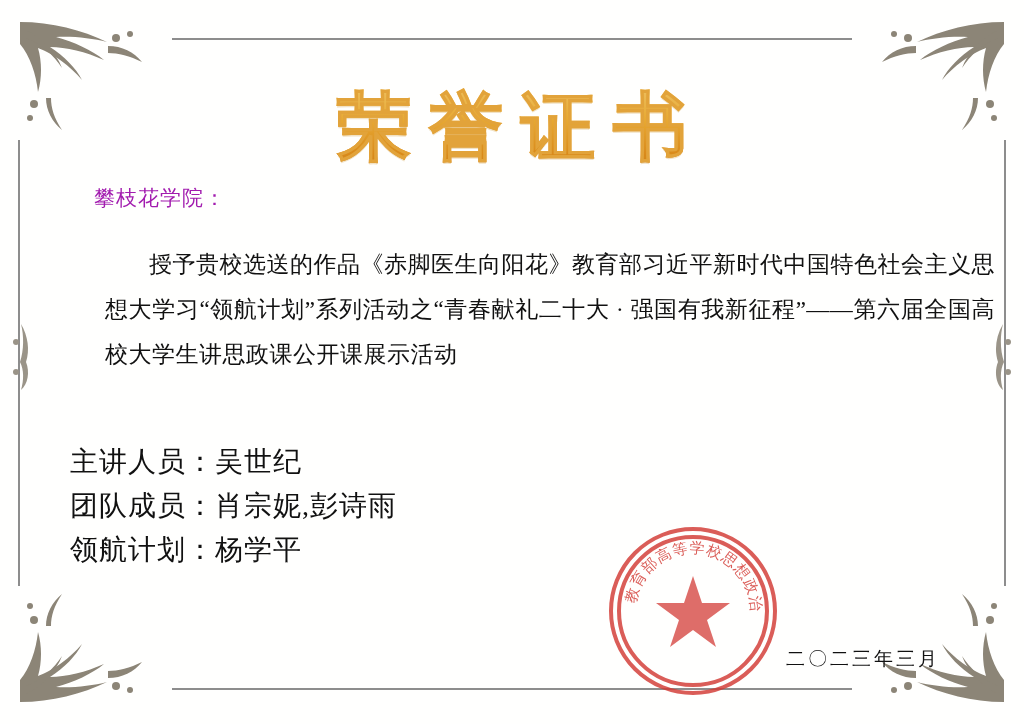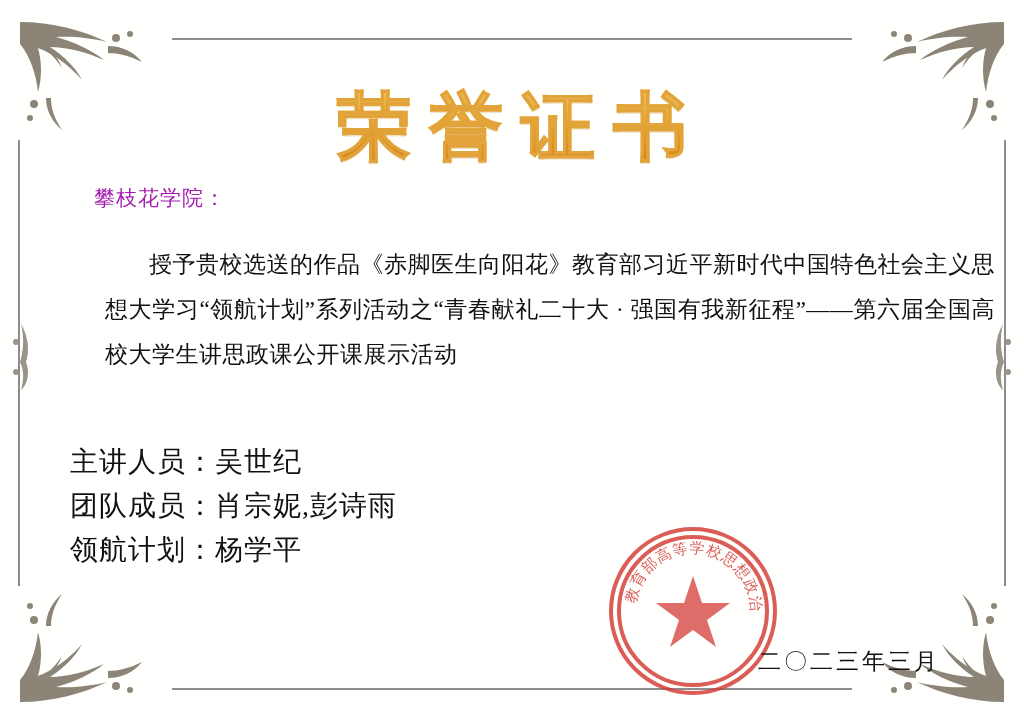--- a/index.html
+++ b/index.html
@@ -141,21 +141,21 @@
     top: 604px;
     font-size: 21px;
     color: #111;
     letter-spacing: 1px;
     text-align: right;
   }
   .sig-date {
     position: absolute;
     right: 84px;
     top: 646px;
-    font-size: 23px;
+    font-size: 19px;
     color: #111;
     letter-spacing: 3px;
     text-align: left;
   }
 
   
   .seal {
     position: absolute;
     left: 604px;
     top: 522px;

